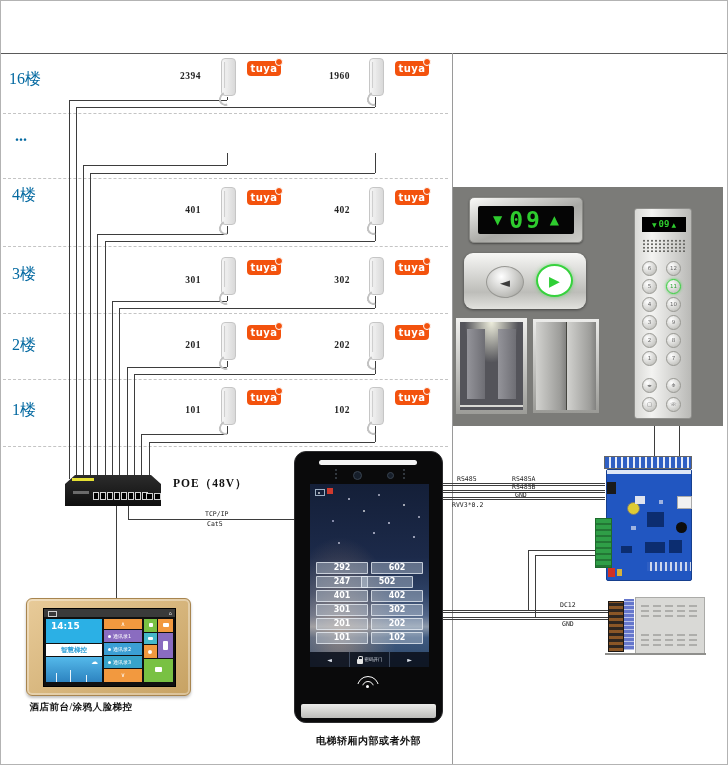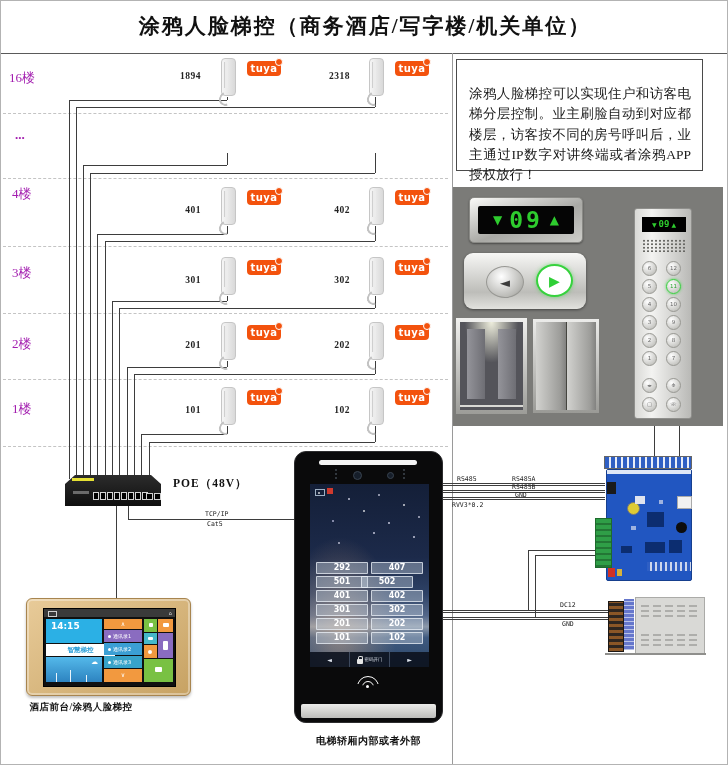--- a/index.html
+++ b/index.html
@@ -1,21 +1,21 @@
 <!DOCTYPE html>
 <html><head>
 <meta charset="utf-8">
 <style>
   html,body{margin:0;padding:0;background:#fff}
   .page{position:relative;width:728px;height:765px;border:1px solid #b3b3b3;box-sizing:border-box;
         background:#fff;overflow:hidden;font-family:"Liberation Serif","DejaVu Serif",serif;color:#111}
   .w{position:absolute;background:#3d3d3d}
   .lbl{position:absolute;font:6.5px "DejaVu Sans Mono",monospace;color:#222;white-space:nowrap;line-height:1}
   .dash{position:absolute;left:2px;width:445px;border-top:1px dashed #c4c4c4;height:0}
-  .flabel{position:absolute;font-size:13px;color:#a21caf;white-space:nowrap}
+  .flabel{position:absolute;font-size:16px;color:#0369a1;white-space:nowrap}
   .room{position:absolute;font-weight:bold;font-size:9.5px;color:#222;width:46px;text-align:right;letter-spacing:.5px;
         font-family:"Liberation Serif",serif}
   .title{position:absolute;left:0;top:11px;width:728px;text-align:center;font-size:21px;font-weight:bold;letter-spacing:2px}
   .hline{position:absolute;left:0;top:52px;width:728px;height:1px;background:#5a5a5a}
   .vdiv{position:absolute;left:451px;top:52px;width:1px;height:713px;background:#9a9a9a}
   
   .phone{position:absolute;width:13px;height:36px;background:linear-gradient(90deg,#f6f6f6,#d9d9d9);
          border:1px solid #c6c6c6;border-radius:4px}
   .phone::before{content:"";position:absolute;left:2px;top:3px;width:3px;height:26px;background:#ececec;border-left:1px solid #cfcfcf}
   .phone::after{content:"";position:absolute;left:-3px;bottom:-11px;width:9px;height:10px;border:2px solid #c2c2c2;
@@ -124,38 +124,37 @@
   .tablet{position:absolute;left:25px;top:597px;width:165px;height:98px;border-radius:6px;border:1px solid #a8854f;
      background:linear-gradient(145deg,#e8cb99,#c7a263);box-shadow:inset 0 0 0 2px rgba(255,255,255,.35),0 2px 3px rgba(0,0,0,.25);box-sizing:border-box}
   .tscreen{position:absolute;left:16px;top:9px;width:131px;height:77px;background:#101010;border:1px solid #000}
   .tbar{position:absolute;left:0;top:0;width:100%;height:8px;background:#3a3a3a}
   .tbar .rect{position:absolute;left:4px;top:2px;width:7px;height:4px;border:1px solid #cfcfcf}
   .tbar .home{position:absolute;right:3px;top:0;color:#ddd;font:5px "DejaVu Sans",sans-serif;line-height:8px}
   .tile{position:absolute;overflow:hidden;color:#fff;font-family:"DejaVu Sans",sans-serif}
   .t-time{left:2px;top:10px;width:56px;height:24px;background:#2bb0e5;padding:3px 0 0 5px;box-sizing:border-box}
   .t-time .tm{font-weight:bold;font-size:9px;line-height:1}
   .t-time .bar{width:34px;height:2px;background:rgba(255,255,255,.6);margin-top:2px}
-  .t-banner{left:2px;top:35px;width:69px;height:12px;background:#fff;color:#2b9fd8;font-weight:bold;font-size:6.5px;
+  .t-banner{left:2px;top:35px;width:56px;height:12px;background:#fff;color:#2b9fd8;font-weight:bold;font-size:6.5px;
      text-align:center;line-height:12px}
   .t-weather{left:2px;top:48px;width:56px;height:25px;background:linear-gradient(#54b9ea,#2d83c0)}
   .t-weather .cl{position:absolute;right:4px;top:1px;color:#fff;font-size:7px}
   .t-weather .pole{position:absolute;bottom:0;width:1px;height:9px;background:#eaf4fb}
   .t-up{left:60px;top:10px;width:38px;height:10px;background:#f2993f;text-align:center;line-height:9px;font-size:6px}
   .t-c{left:60px;width:38px;height:12px;display:flex;align-items:center;gap:2px;padding-left:4px;box-sizing:border-box;font-size:5px}
   .pdot{display:block;width:3px;height:3px;border-radius:50%;background:#fff}
   .t-down{left:60px;top:60px;width:38px;height:13px;background:#f2993f;text-align:center;line-height:12px;font-size:6px}
   .sq{position:absolute}
   .wsq{position:absolute;background:#fff;border-radius:1px}
 </style>
 </head>
 <body>
 
 <div class="page">
 
-  <div class="title">涂鸦人脸梯控（商务酒店/写字楼/机关单位）</div>
   <div class="hline"></div>
   <div class="vdiv"></div>
 
   <div class="dash" style="top:112px"></div>
   <div class="dash" style="top:177px"></div>
   <div class="dash" style="top:245px"></div>
   <div class="dash" style="top:312px"></div>
   <div class="dash" style="top:378px"></div>
   <div class="dash" style="top:445px"></div>
 
@@ -227,22 +226,22 @@
   <div class="lbl" style="left:204px;top:510px">TCP/IP</div>
   <div class="lbl" style="left:206px;top:520px">Cat5</div>
   <div class="lbl" style="left:456px;top:475px">RS485</div>
   <div class="lbl" style="left:451px;top:501px">RVV3*0.2</div>
   <div class="lbl" style="left:511px;top:475px">RS485A</div>
   <div class="lbl" style="left:511px;top:483px">RS485B</div>
   <div class="lbl" style="left:514px;top:491px">GND</div>
   <div class="lbl" style="left:559px;top:601px">DC12</div>
   <div class="lbl" style="left:561px;top:620px">GND</div>
 
-  <div class="room" style="left:154px;top:70px">1894</div>
-  <div class="room" style="left:303px;top:70px">2318</div>
+  <div class="room" style="left:154px;top:70px">2394</div>
+  <div class="room" style="left:303px;top:70px">1960</div>
   <div class="phone" style="left:220px;top:57px"></div>
   <div class="phone" style="left:368px;top:57px"></div>
   <div class="tuya" style="left:246px;top:60px">tuya</div>
   <div class="tuya" style="left:394px;top:60px">tuya</div>
 
   <div class="room" style="left:154px;top:204px">401</div>
   <div class="room" style="left:303px;top:204px">402</div>
   <div class="phone" style="left:220px;top:186px"></div>
   <div class="phone" style="left:368px;top:186px"></div>
   <div class="tuya" style="left:246px;top:189px">tuya</div>
@@ -282,21 +281,20 @@
         <i></i>
         <i></i>
       </span>
     <span class="ports2">
         <i></i>
         <i></i>
       </span>
   </div>
   <div class="poe-label">POE（48V）</div>
 
-  <div class="desc">涂鸦人脸梯控可以实现住户和访客电梯分层控制。业主刷脸自动到对应都楼层，访客按不同的房号呼叫后，业主通过IP数字对讲终端或者涂鸦APP授权放行！</div>
 
   <div class="elev">
     <div class="hdisp">
       <div class="hdisp-in">
         <span class="gtri">▼</span>
         <span class="gnum">09</span>
         <span class="gtri">▲</span>
       </div>
     </div>
     <div class="bpanel">
@@ -386,22 +384,22 @@
     <i class="spk"></i>
     <i class="dotcol" style="left:40px;top:17px"></i>
     <i class="cam" style="left:58px;top:19px;width:7px;height:7px"></i>
     <i class="cam" style="left:92px;top:20px;width:5px;height:5px"></i>
     <i class="dotcol" style="left:108px;top:17px"></i>
     <div class="iscreen">
       <i class="stars"></i>
       <i class="sicon-panel"></i>
       <i class="sicon-red"></i>
       <span class="ibtn" style="left:6px;top:78px">292</span>
-      <span class="ibtn" style="left:61px;top:78px">407</span>
-      <span class="ibtn" style="left:6px;top:92px">501</span>
+      <span class="ibtn" style="left:61px;top:78px">602</span>
+      <span class="ibtn" style="left:6px;top:92px">247</span>
       <span class="ibtn" style="left:51px;top:92px">502</span>
       <span class="ibtn" style="left:6px;top:106px">401</span>
       <span class="ibtn" style="left:61px;top:106px">402</span>
       <span class="ibtn" style="left:6px;top:120px">301</span>
       <span class="ibtn" style="left:61px;top:120px">302</span>
       <span class="ibtn" style="left:6px;top:134px">201</span>
       <span class="ibtn" style="left:61px;top:134px">202</span>
       <span class="ibtn" style="left:6px;top:148px">101</span>
       <span class="ibtn" style="left:61px;top:148px">102</span>
       <div class="navbar">

